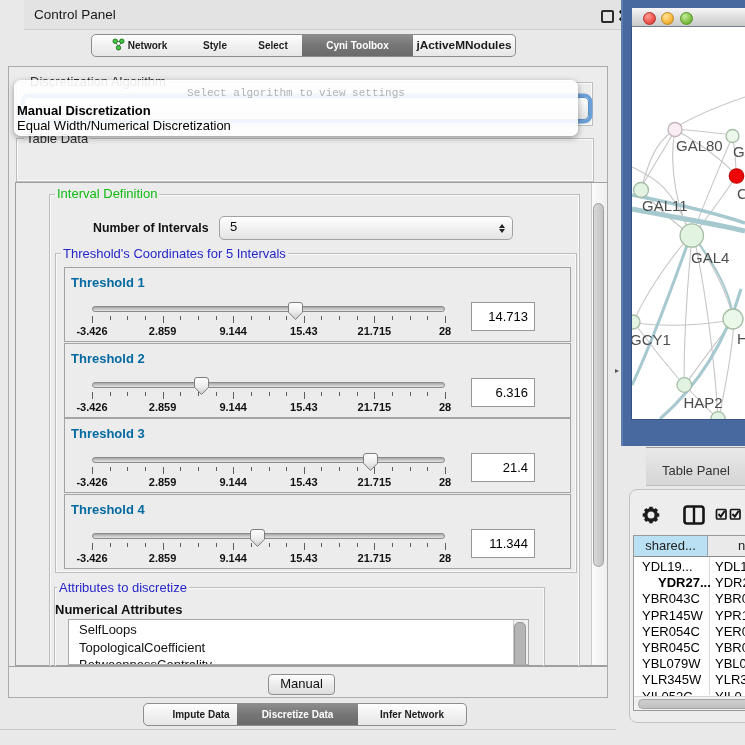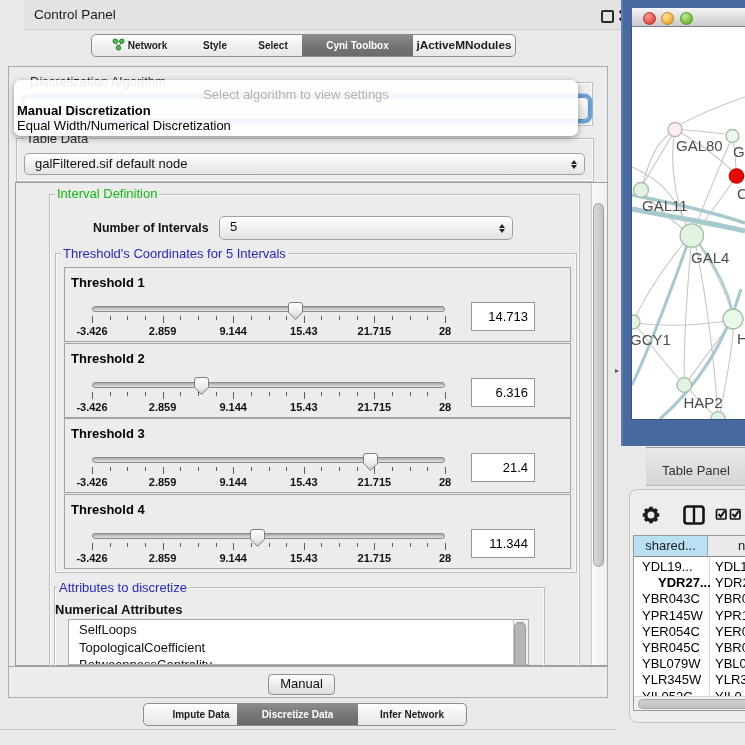--- a/index.html
+++ b/index.html
@@ -15,21 +15,21 @@
   .arrows i{display:block;width:0;height:0;border-left:3.5px solid transparent;border-right:3.5px solid transparent;}
   .arrows .up{border-bottom:4.5px solid #222;}
   .arrows .dn{border-top:4.5px solid #222;}
   .tab{position:absolute;top:0;height:21px;line-height:21px;text-align:center;
        font-size:10px;font-weight:bold;color:#1c1c1c;background:linear-gradient(#fefefe,#f1f1f1 50%,#e7e7e7);
        border:1px solid #8d8d8d;border-left:none;}
   .tab.first{border-left:1px solid #8d8d8d;border-radius:5px 0 0 5px;}
   .tab.last{border-radius:0 5px 5px 0;}
   .tab.sel{background:linear-gradient(#8d8d8d,#757575 50%,#6b6b6b);color:#fff;}
   .tpanel{position:absolute;left:64px;width:505px;height:73px;border:1px solid #a3a3a3;background:#ececec;}
-  .tlabel{position:absolute;left:6px;top:7px;font-weight:bold;font-size:13px;color:#000000;}
+  .tlabel{position:absolute;left:6px;top:7px;font-weight:bold;font-size:13px;color:#0369a1;}
   .track{position:absolute;left:27px;width:353px;top:38px;height:6px;border-radius:3px;
          border:1px solid #8b8b8b;background:linear-gradient(#a6a6a6,#c9c9c9 55%,#e4e4e4);box-sizing:border-box;}
   .vbox{position:absolute;left:406px;top:34px;width:56px;height:27px;background:#fff;
         border:1px solid #979797;font-size:13px;text-align:right;line-height:27px;padding-right:6px;}
   .ticklbl{position:absolute;top:57px;font-size:11px;font-weight:bold;color:#111;transform:translateX(-50%);}
 </style></head>
 <body>
 
 <div class="abs" style="left:0;top:0;width:616px;height:729px;background:#e9e9e9;border-bottom:1px solid #c6c6c6;">
 
@@ -58,27 +58,20 @@
 
   <div class="abs" style="left:8px;top:66px;width:600px;height:632px;background:#ececec;border:1px solid #ababab;box-sizing:border-box;">
   </div>
 
   <div class="abs etch" style="left:16px;top:82px;width:575px;height:42px;"></div>
   <div class="glabel" style="left:28px;top:75px;color:#2c2c2c;">Discretization Algorithm</div>
   <div class="combo" style="left:24px;top:97px;width:563px;height:21px;box-shadow:0 0 0 3.5px rgba(100,155,215,.95);border-color:#5d90c2;"></div>
 
   <div class="abs etch" style="left:16px;top:138px;width:576px;height:42px;"></div>
   <div class="glabel" style="left:24px;top:132px;color:#2c2c2c;">Table Data</div>
-  <div class="combo" style="left:24px;top:153px;width:559px;height:20px;">
-    <span class="ctext">galFiltered.sif default node</span>
-    <span class="arrows">
-        <i class="up"></i>
-        <i class="dn"></i>
-      </span>
-  </div>
 
   <div class="abs" style="left:15px;top:182px;width:592px;height:484px;border:1px solid #9f9f9f;background:#ececec;box-sizing:border-box;"></div>
 
   <div class="abs" style="left:591px;top:183px;width:15px;height:482px;background:linear-gradient(90deg,#fbfbfb,#efefef);border-left:1px solid #c9c9c9;"></div>
   <div class="abs" style="left:593px;top:203px;width:11px;height:364px;border-radius:6px;background:linear-gradient(90deg,#d8d8d8,#c2c2c2);border:1px solid #9e9e9e;box-sizing:border-box;"></div>
 
   <div class="abs etch" style="left:49px;top:194px;width:529px;height:478px;border-bottom:none;"></div>
   <div class="glabel" style="left:55px;top:187px;color:#10ba10;">Interval Definition</div>
 
   <div class="abs" style="left:93px;top:221px;font-size:12.3px;font-weight:bold;color:#111;">Number of Intervals</div>
@@ -394,16 +387,16 @@
         </div>
     </div>
 
     <div class="abs" style="left:0;top:159.5px;width:127px;height:14.5px;background:#f1f1f1;border-top:1px solid #d5d5d5;"></div>
     <div class="abs" style="left:4px;top:163px;width:123px;height:8px;background:linear-gradient(#cfcfcf,#c0c0c0);border:1px solid #a5a5a5;border-radius:5px 0 0 5px;border-right:none;"></div>
   </div>
 </div>
 
 <div class="abs" style="left:14px;top:80px;width:564px;height:56px;background:rgba(255,255,255,.9);border-radius:7px;box-shadow:0 2px 6px rgba(0,0,0,.38);"></div>
 <div class="abs" style="left:14px;top:80px;width:564px;height:56px;">
-  <div class="abs" style="left:0;top:7px;width:564px;text-align:center;font-size:13px;color:#b2b2b2;">Select algorithm to view settings</div>
+  <div class="abs" style="left:0;top:7px;width:564px;text-align:center;font-size:11px;color:#b2b2b2;font-family:Liberation Mono, monospace;">Select algorithm to view settings</div>
   <div class="abs" style="left:3px;top:23px;font-size:13px;font-weight:bold;color:#000;">Manual Discretization</div>
   <div class="abs" style="left:3px;top:38px;font-size:13px;color:#000;">Equal Width/Numerical Discretization</div>
 </div>
 
 </body></html>

